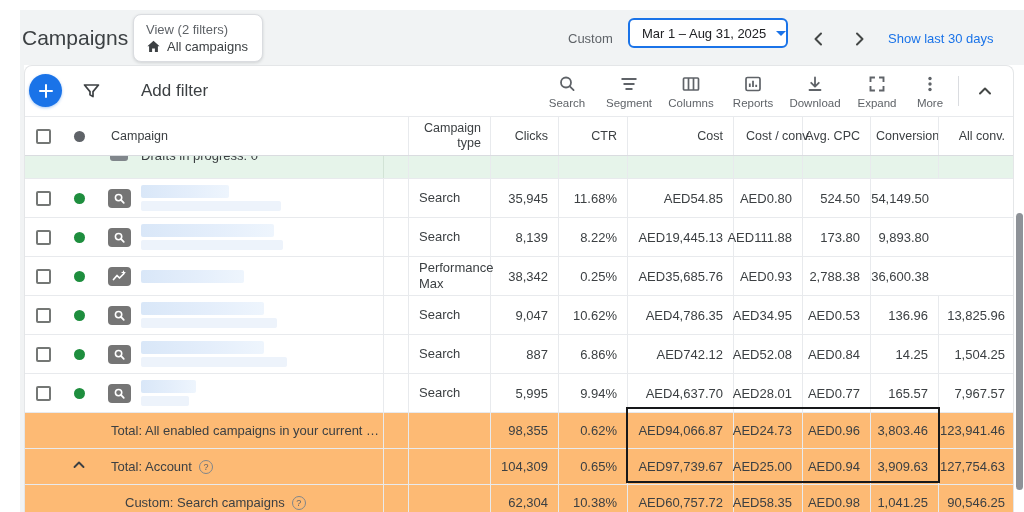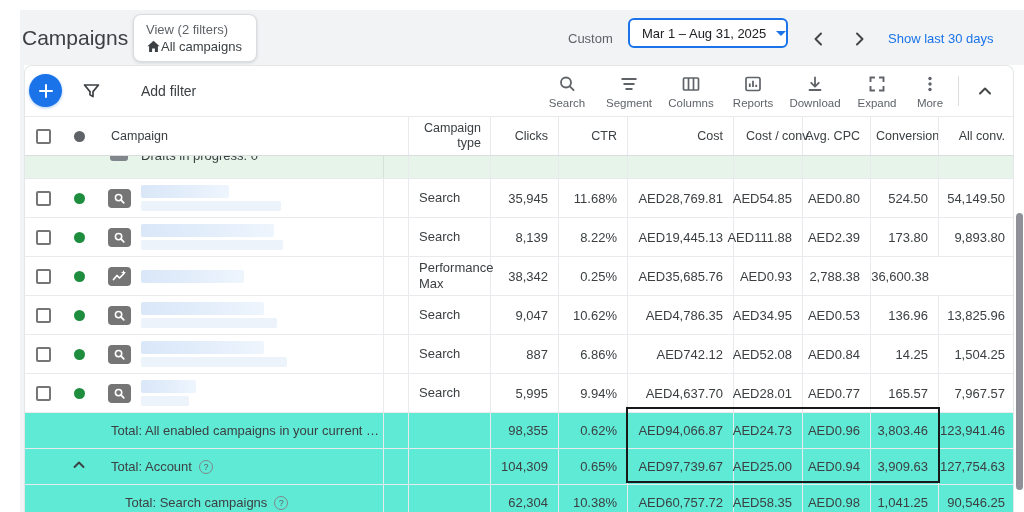--- a/index.html
+++ b/index.html
@@ -8,42 +8,42 @@
   .stage { position:relative; width:1024px; height:512px; overflow:hidden; }
 
   
   .band { position:absolute; left:20px; top:10px; right:0; height:55px; background:#f1f3f4; }
   .band-left-strip { position:absolute; left:20px; top:65px; width:4px; bottom:0; background:#f1f3f4; }
   .page-title { position:absolute; left:22px; top:26px; font-size:21px; color:#3c4043; }
   .view-chip { position:absolute; left:133px; top:14px; height:48px; background:#fff;
     border:1px solid #dadce0; border-radius:8px; box-shadow:0 1px 3px rgba(60,64,67,.18);
     padding:6px 14px 6px 12px; display:flex; flex-direction:column; justify-content:center; gap:2px; cursor:pointer; }
   .view-chip .l1 { font-size:13px; color:#5f6368; }
-  .view-chip .l2 { font-size:13px; font-weight:500; color:#3c4043; display:flex; align-items:center; }
+  .view-chip .l2 { font-size:13px; font-weight:500; color:#3c4043; display:flex; align-items:center; gap:6px; }
   .custom-label { position:absolute; left:568px; top:31px; font-size:13px; color:#5f6368; }
   .date-box { position:absolute; left:628px; top:18px; width:160px; height:30px; background:#fff;
     border:2px solid #1a73e8; border-radius:6px; display:flex; align-items:center;
     padding:0 10px 0 12px; gap:10px; cursor:pointer; }
   .date-box .dtext { font-size:13px; color:#202124; white-space:nowrap; flex:1; }
   .caret-down-blue { width:0; height:0; border-left:5px solid transparent; border-right:5px solid transparent; border-top:5px solid #1a73e8; }
   .nav-chev { position:absolute; top:28px; width:22px; height:22px; display:flex; align-items:center; justify-content:center; cursor:pointer; }
   .show-link { position:absolute; left:888px; top:31px; font-size:13px; font-weight:500; color:#1a73e8; cursor:pointer; }
 
   
   .card { position:absolute; left:24px; top:65px; width:990px; height:447px; background:#fff;
     border-radius:8px 8px 0 0; border:1px solid #e4e6e8; border-bottom:none; overflow:hidden; }
 
   
   .toolbar { height:50px; display:flex; align-items:center; position:relative; }
   .fab { position:absolute; left:4px; top:8px; width:33px; height:33px; border-radius:50%;
     background:#1a73e8; color:#fff; display:flex; align-items:center; justify-content:center;
     box-shadow:0 1px 3px rgba(26,115,232,.4); cursor:pointer; }
   .funnel { position:absolute; left:57px; top:16px; cursor:pointer; }
   .add-filter { position:absolute; left:116px; top:0; height:50px; display:flex; align-items:center;
-    font-size:14px; color:#3c4043; cursor:pointer; }
+    font-size:17px; color:#3c4043; cursor:pointer; }
   .tools { position:absolute; right:8px; top:0; height:50px; display:flex; align-items:center; }
   .tool { width:62px; height:46px; display:flex; flex-direction:column; align-items:center;
     justify-content:center; gap:3px; cursor:pointer; }
   .tool.narrow { width:44px; }
   .tool .tlabel { font-size:11.5px; color:#5f6368; white-space:nowrap; }
   .tool svg { display:block; }
   .tb-divider { width:1px; height:30px; background:#dadce0; margin:0 6px; }
   .collapse-btn { width:40px; height:46px; display:flex; align-items:center; justify-content:center; cursor:pointer; }
 
   
@@ -73,21 +73,21 @@
   .dot.gray { background:#5f6368; }
   .type-badge { width:23px; height:19px; border-radius:4px; background:#757575; display:flex; align-items:center; justify-content:center; }
   .g-pmax { display:none; }
   .pmax .g-pmax { display:block; }
   .c-name { padding-right:8px; }
   .blur-stack { display:flex; flex-direction:column; justify-content:center; gap:3px; }
   .blur-main { height:13px; border-radius:2px; background:linear-gradient(90deg,#d9e7f8 0%,#e4eefb 55%,#eef5fd 100%); }
   .blur-faint { height:10px; border-radius:2px; background:#edf3fb; }
   .c-type { padding-left:10px; line-height:16px; }
 
-  .total-row { height:36px; background:#5eead4; }
+  .total-row { height:36px; background:#fdba74; }
   .c-total-label { grid-column:3/5; padding-left:14px; gap:7px; white-space:nowrap; overflow:hidden; }
   .help-icon { width:14px; height:14px; border:1.2px solid #80868b; border-radius:50%; display:inline-flex;
     align-items:center; justify-content:center; font-size:9px; color:#5f6368; flex:0 0 auto; cursor:pointer; }
 
   .highlight-box { position:absolute; left:626px; top:407px; width:314px; height:76px;
     border:2px solid #17181a; pointer-events:none; z-index:6; }
   .vscroll { position:absolute; right:1px; top:213px; width:7px; height:277px; background:#8e9298; border-radius:4px; cursor:pointer; z-index:7; }
 </style>
 </head>
 <body>
@@ -286,21 +286,20 @@
     <div class="cell c-name bRnone">
       <span class="blur-stack">
               <span class="blur-main" style="width: 88px;"></span>
               <span class="blur-faint" style="width: 140px;"></span>
             </span>
     </div>
     <div class="cell bR" style="border-left:1px solid #e8eaed;"></div>
     <div class="cell c-type bR">Search</div>
     <div class="cell num bR">35,945</div>
     <div class="cell num bR">11.68%</div>
-    <div class="cell num bR">AED28,769.81</div>
     <div class="cell num bR">AED54.85</div>
     <div class="cell num bR">AED0.80</div>
     <div class="cell num bR">524.50</div>
     <div class="cell num">54,149.50</div>
   </div>
         <div class="trow data-row">
     <div class="cell c-center">
             <span class="checkbox"></span>
           </div>
     <div class="cell c-center">
@@ -320,21 +319,20 @@
               <span class="blur-main" style="width: 133px;"></span>
               <span class="blur-faint" style="width: 142px;"></span>
             </span>
     </div>
     <div class="cell bR" style="border-left:1px solid #e8eaed;"></div>
     <div class="cell c-type bR">Search</div>
     <div class="cell num bR">8,139</div>
     <div class="cell num bR">8.22%</div>
     <div class="cell num bR">AED19,445.13</div>
     <div class="cell num bR">AED111.88</div>
-    <div class="cell num bR">AED2.39</div>
     <div class="cell num bR">173.80</div>
     <div class="cell num">9,893.80</div>
   </div>
         <div class="trow data-row pmax">
     <div class="cell c-center">
             <span class="checkbox"></span>
           </div>
     <div class="cell c-center">
             <span class="dot"></span>
           </div>
@@ -503,21 +501,21 @@
     <div class="cell num">127,754.63</div>
   </div>
         <div class="trow total-row">
     <div class="cell"></div>
     <div class="cell c-center">
             <span style="visibility: hidden;"><svg width="16" height="16" viewBox="0 0 16 16">
                 <polyline points="3.5,10 8,5.5 12.5,10" fill="none" stroke="#3c4043" stroke-width="1.9" stroke-linecap="round" stroke-linejoin="round"></polyline>
               </svg></span>
           </div>
     <div class="cell c-total-label" style="padding-left: 28px;">
-      <span class="total-label-text">Total: Search campaigns</span>
+      <span class="total-label-text">Custom: Search campaigns</span>
       <span class="help-icon">?</span>
     </div>
     <div class="cell bR" style="border-left:1px solid #e8eaed;"></div>
     <div class="cell bR"></div>
     <div class="cell num bR">62,304</div>
     <div class="cell num bR">10.38%</div>
     <div class="cell num bR">AED60,757.72</div>
     <div class="cell num bR">AED58.35</div>
     <div class="cell num bR">AED0.98</div>
     <div class="cell num bR">1,041.25</div>

